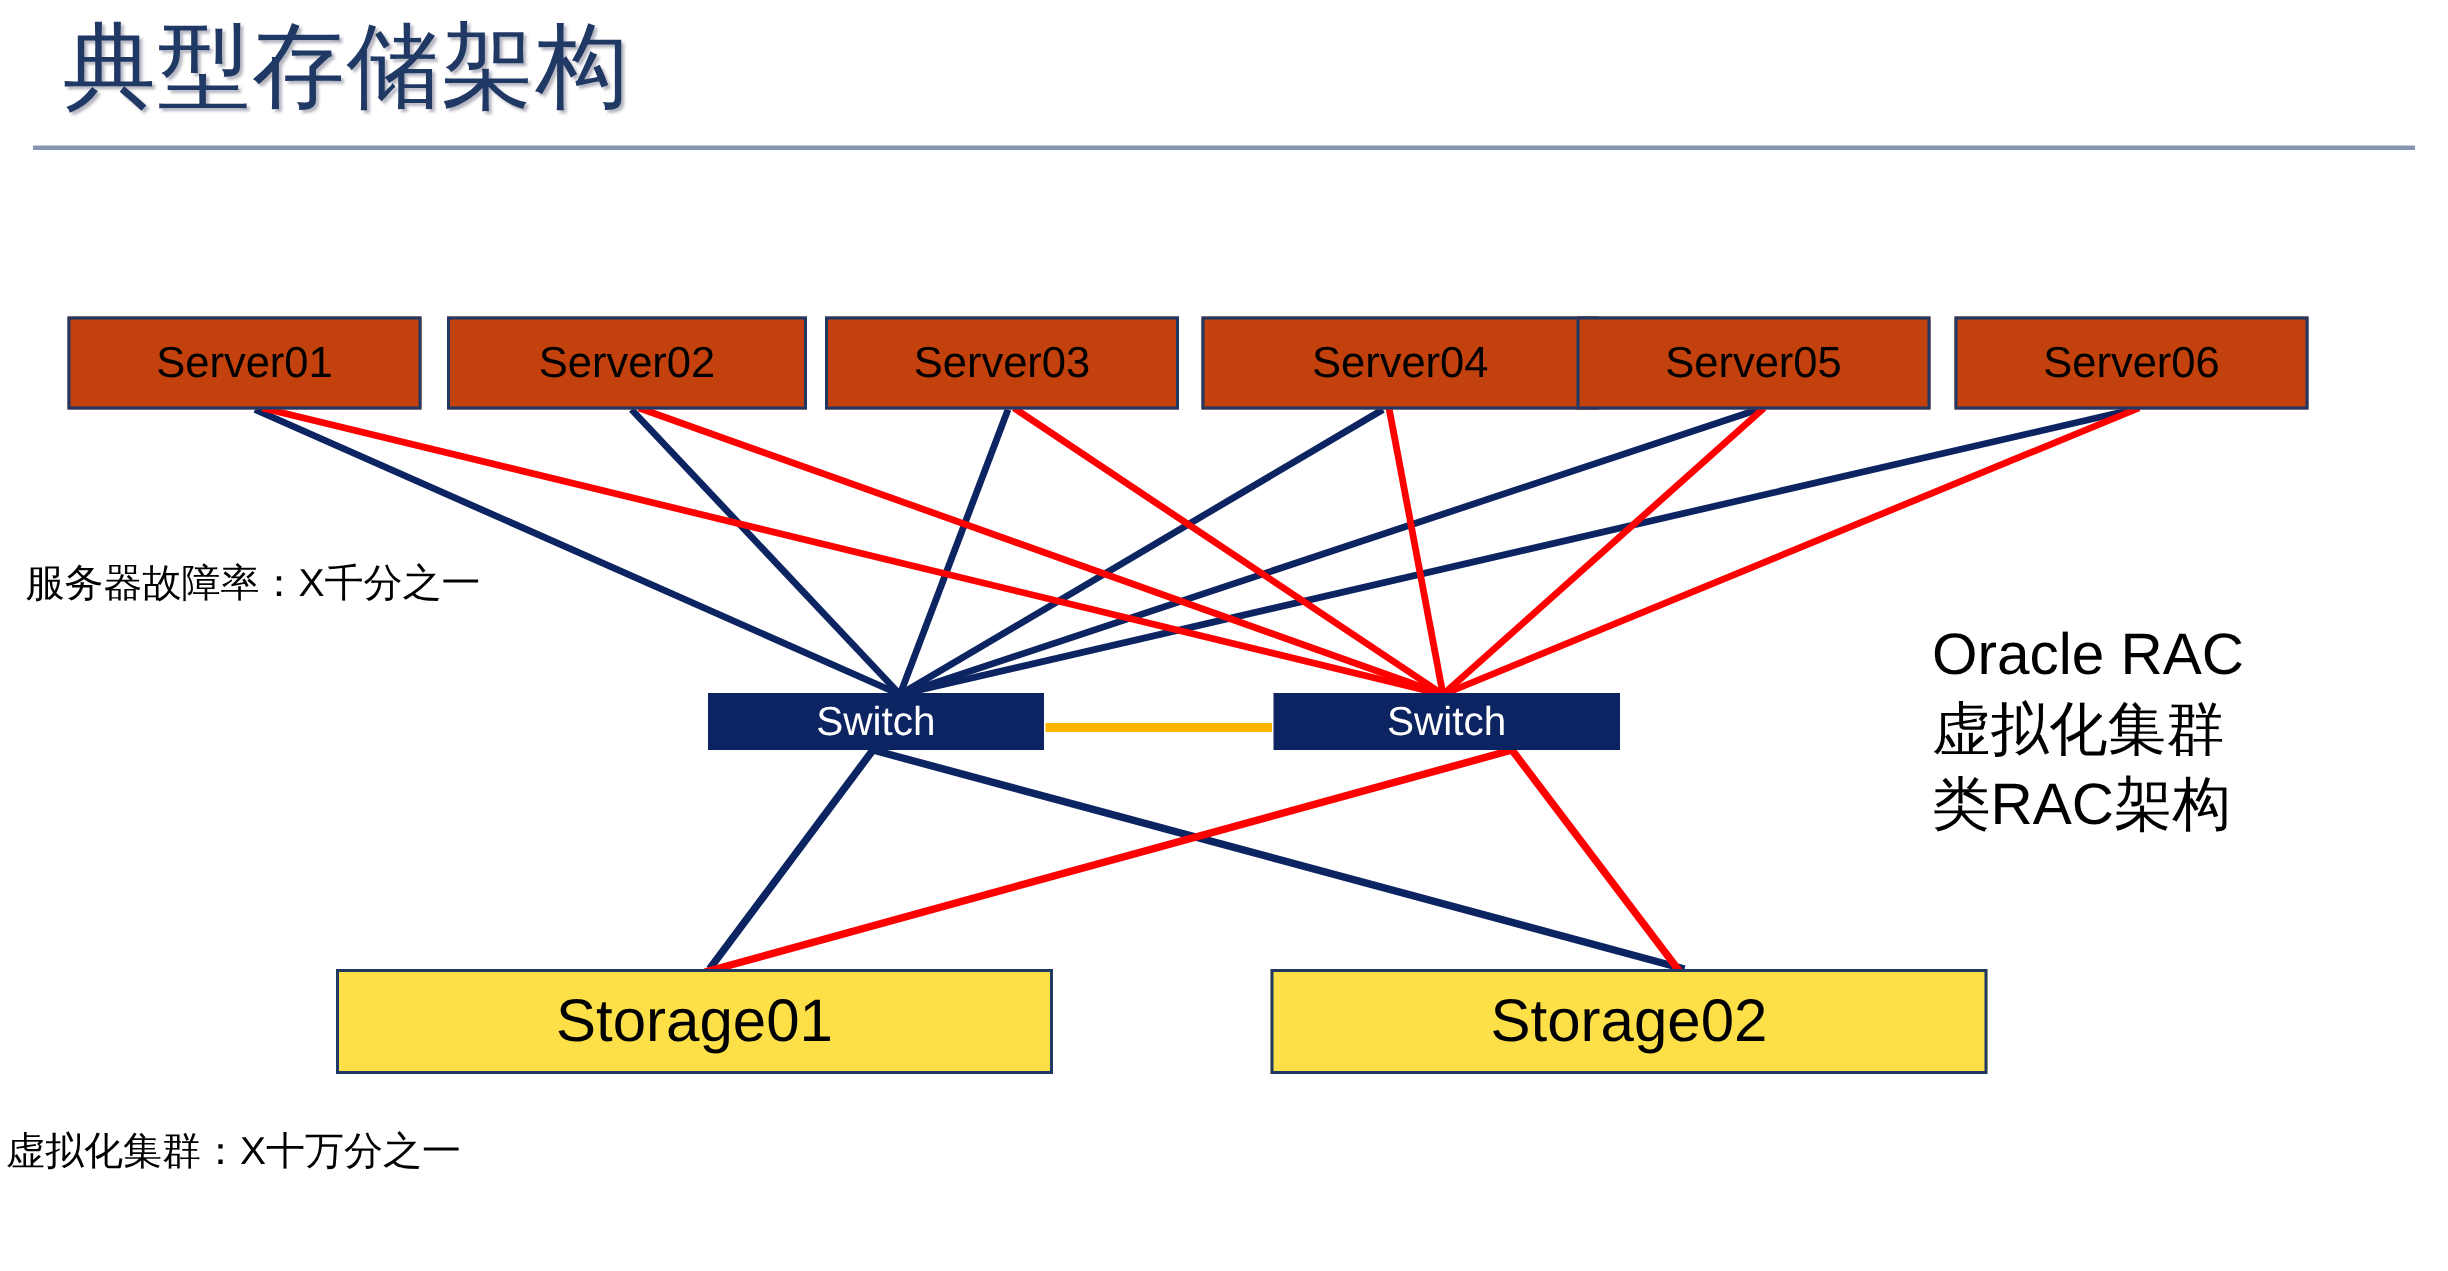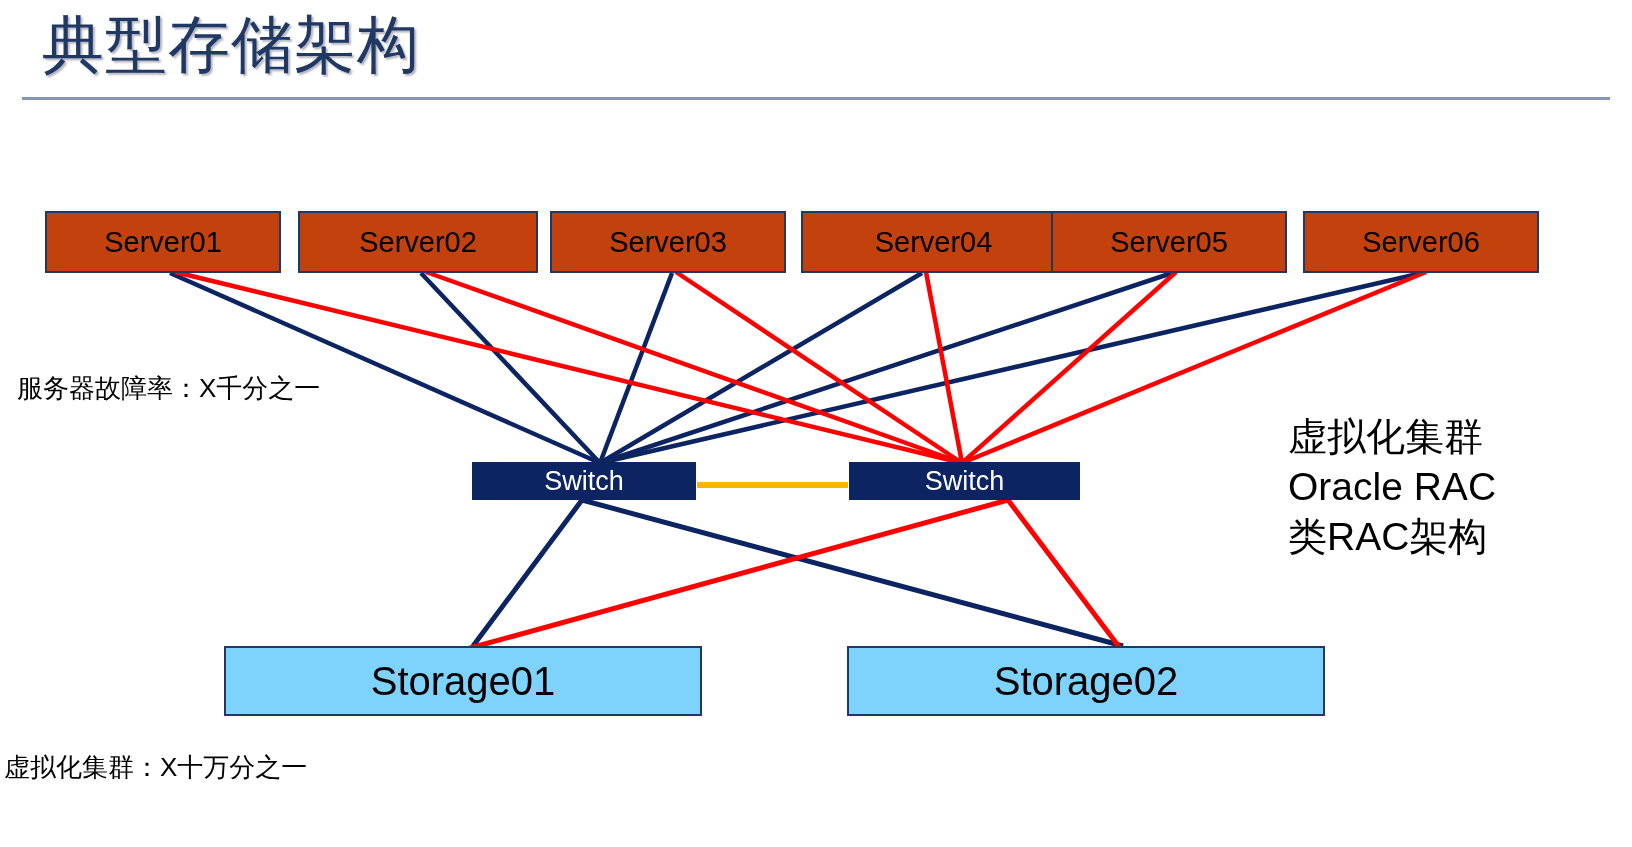--- a/index.html
+++ b/index.html
@@ -60,21 +60,21 @@
     white-space: nowrap;
   }
   .node.server {
     background: #c2410c;
     border: 2px solid #1F3864;
     font-size: 29px;
     color: #000000;
     height: 62px;
   }
   .node.storage {
-    background: #7dd3fc;
+    background: #fde047;
     border: 2px solid #1F3864;
     font-size: 40px;
     color: #000000;
     height: 70px;
   }
   .node.switch {
     background: #0C2461;
     border: none;
     font-size: 27px;
     color: #FFFFFF;
@@ -157,18 +157,18 @@
     <span>Storage01</span>
   </div>
   <div class="node storage" style="left: 847px; top: 646px; width: 478px;">
     <span>Storage02</span>
   </div>
 
   <div class="note" style="left:4px; top:371px;margin-left:13px;">服务器故障率：X千分之一</div>
   <div class="note" style="left:4px; top:750px;">虚拟化集群：X十万分之一</div>
 
   <div id="right-block">
+    <div>Oracle RAC</div>
     <div>虚拟化集群</div>
-    <div>Oracle RAC</div>
     <div>类RAC架构</div>
   </div>
 
 </div>
 
 </body></html>

